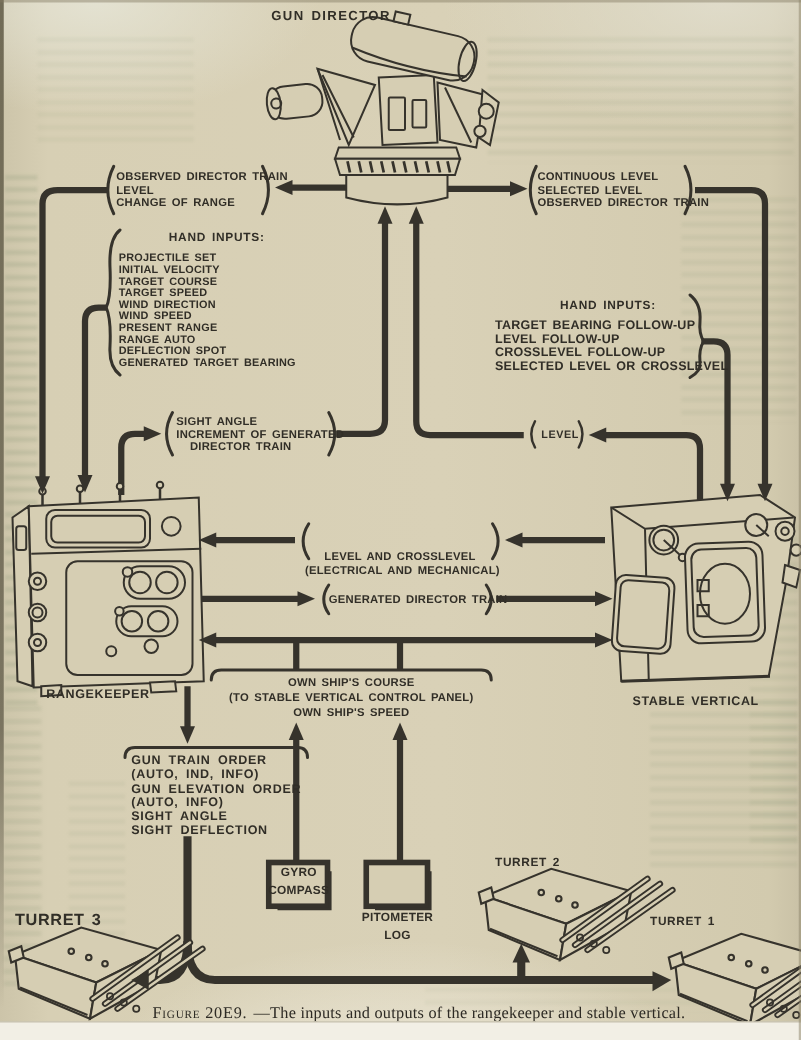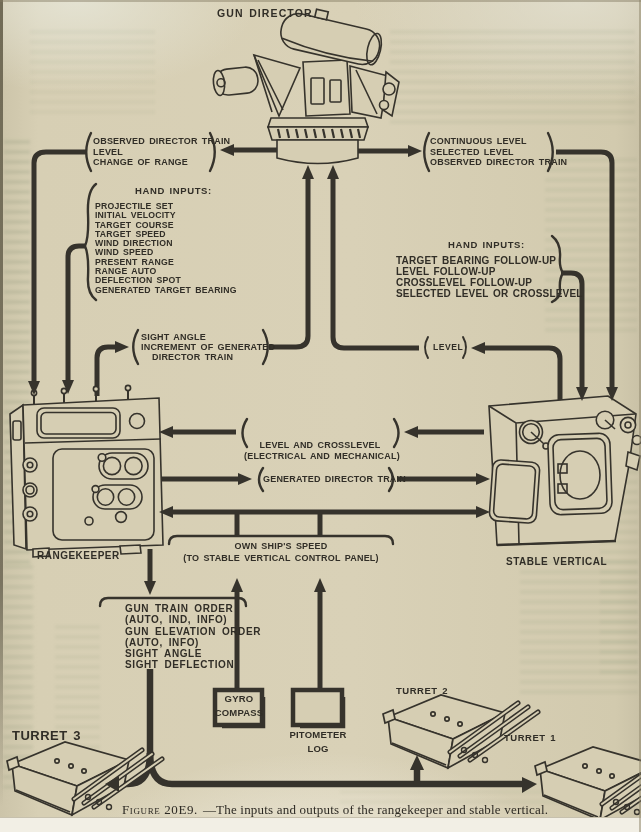--- a/index.html
+++ b/index.html
@@ -295,25 +295,26 @@
     <div class="lbl" style="left:433px;top:342px;font-size:8.6px;letter-spacing:.5px;">LEVEL</div>
 
     <div class="lbl ctr" style="left:244px;top:440px;width:152px;line-height:11px;">
       <div>LEVEL AND CROSSLEVEL</div>
       <div>(ELECTRICAL AND MECHANICAL)</div>
     </div>
 
     <div class="lbl" style="left:263px;top:474px;">GENERATED DIRECTOR TRAIN</div>
 
     <div class="lbl ctr" style="left:168px;top:541px;width:226px;line-height:11.8px;">
+      <div>OWN SHIP'S COURSE</div>
+      <div>(TO STABLE VERTICAL CONTROL PANEL)</div>
       <div>OWN SHIP'S SPEED</div>
-      <div>(TO STABLE VERTICAL CONTROL PANEL)</div>
-    </div>
-
-    <div class="lbl" style="left:105px;top:603px;font-size:10px;line-height:11.3px;letter-spacing:.6px;word-spacing:2.5px;margin-left:20px;">
+    </div>
+
+    <div class="lbl" style="left:105px;top:603px;font-size:10px;line-height:11.3px;letter-spacing:.6px;word-spacing:2.5px;">
       <div>GUN TRAIN ORDER</div>
       <div>(AUTO, IND, INFO)</div>
       <div>GUN ELEVATION ORDER</div>
       <div>(AUTO, INFO)</div>
       <div>SIGHT ANGLE</div>
       <div>SIGHT DEFLECTION</div>
     </div>
 
     <div class="lbl" style="left:37px;top:551px;font-size:10px;letter-spacing:.5px;">RANGEKEEPER</div>
 
@@ -323,21 +324,21 @@
       <div>GYRO</div>
       <div>COMPASS</div>
     </div>
     <div class="lbl ctr" style="left:287px;top:728px;width:62px;font-size:9.5px;line-height:13.5px;">
       <div>PITOMETER</div>
       <div>LOG</div>
     </div>
 
     <div class="lbl" style="left:12px;top:731px;font-size:13px;letter-spacing:.5px;">TURRET 3</div>
     <div class="lbl" style="left:396px;top:686px;font-size:9.5px;letter-spacing:.5px;">TURRET 2</div>
-    <div class="lbl" style="left:504px;top:733px;font-size:9.5px;letter-spacing:.5px;">TURRET 1</div>
+    <div class="lbl" style="left:520px;top:733px;font-size:9.5px;letter-spacing:.5px;">TURRET 1</div>
 
     <div id="caption">
       <span class="fig-no">Figure 20E9.</span><span>—The inputs and outputs of the rangekeeper and stable vertical.</span>
     </div>
   </div>
 
   <div id="bottom-strip"></div>
   <div id="edge-left"></div>
   <div id="edge-top"></div>
   <div id="edge-right"></div>

